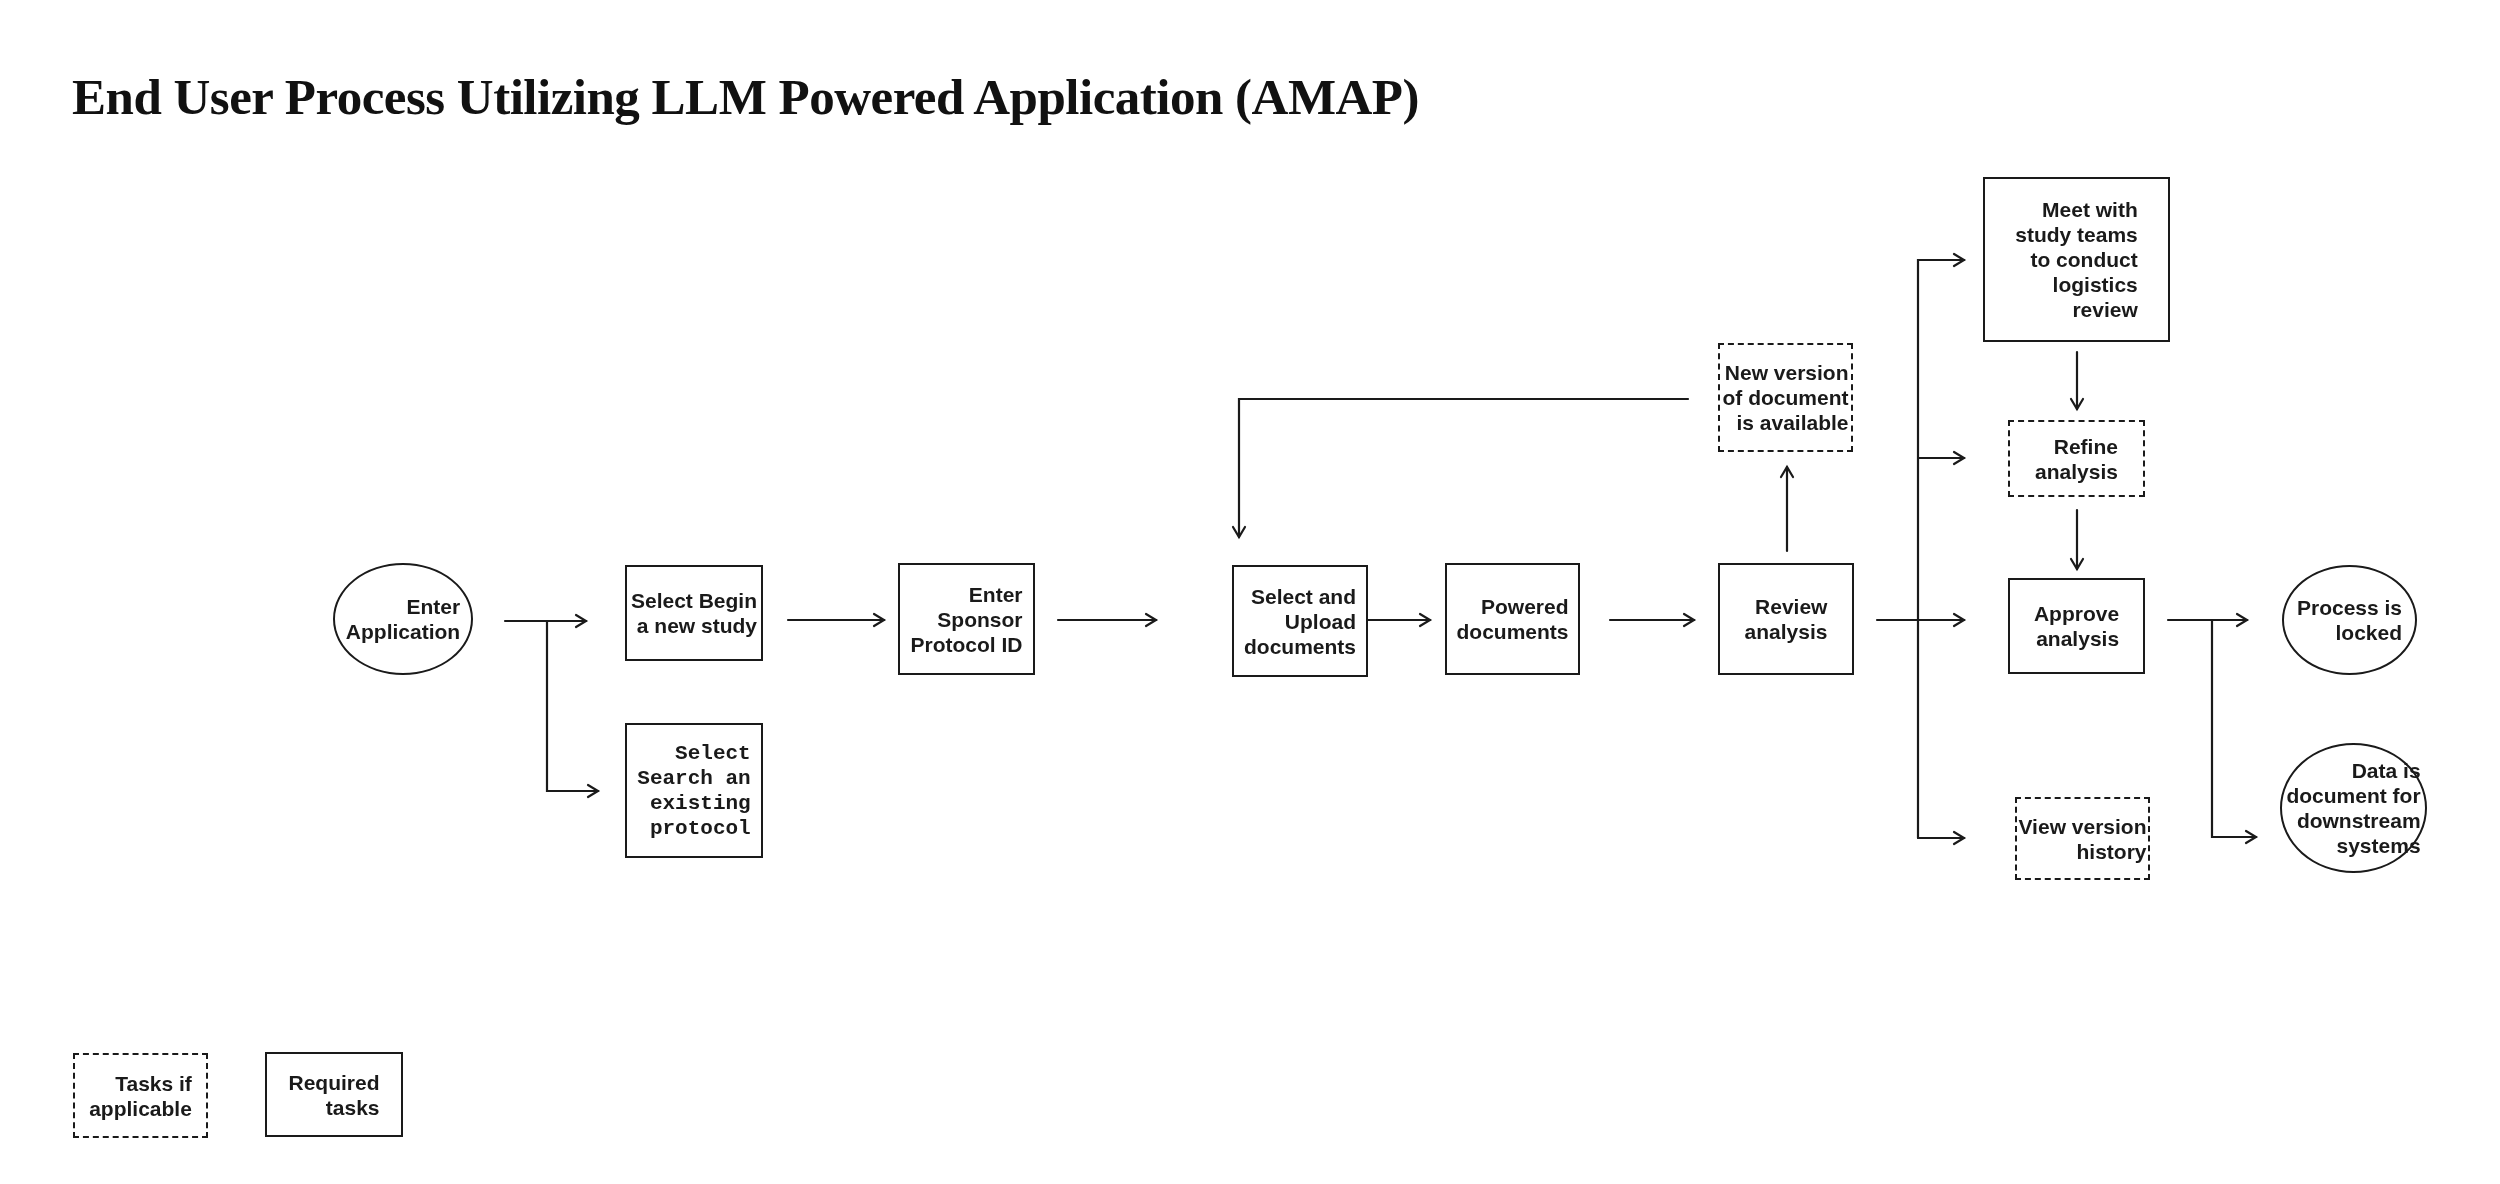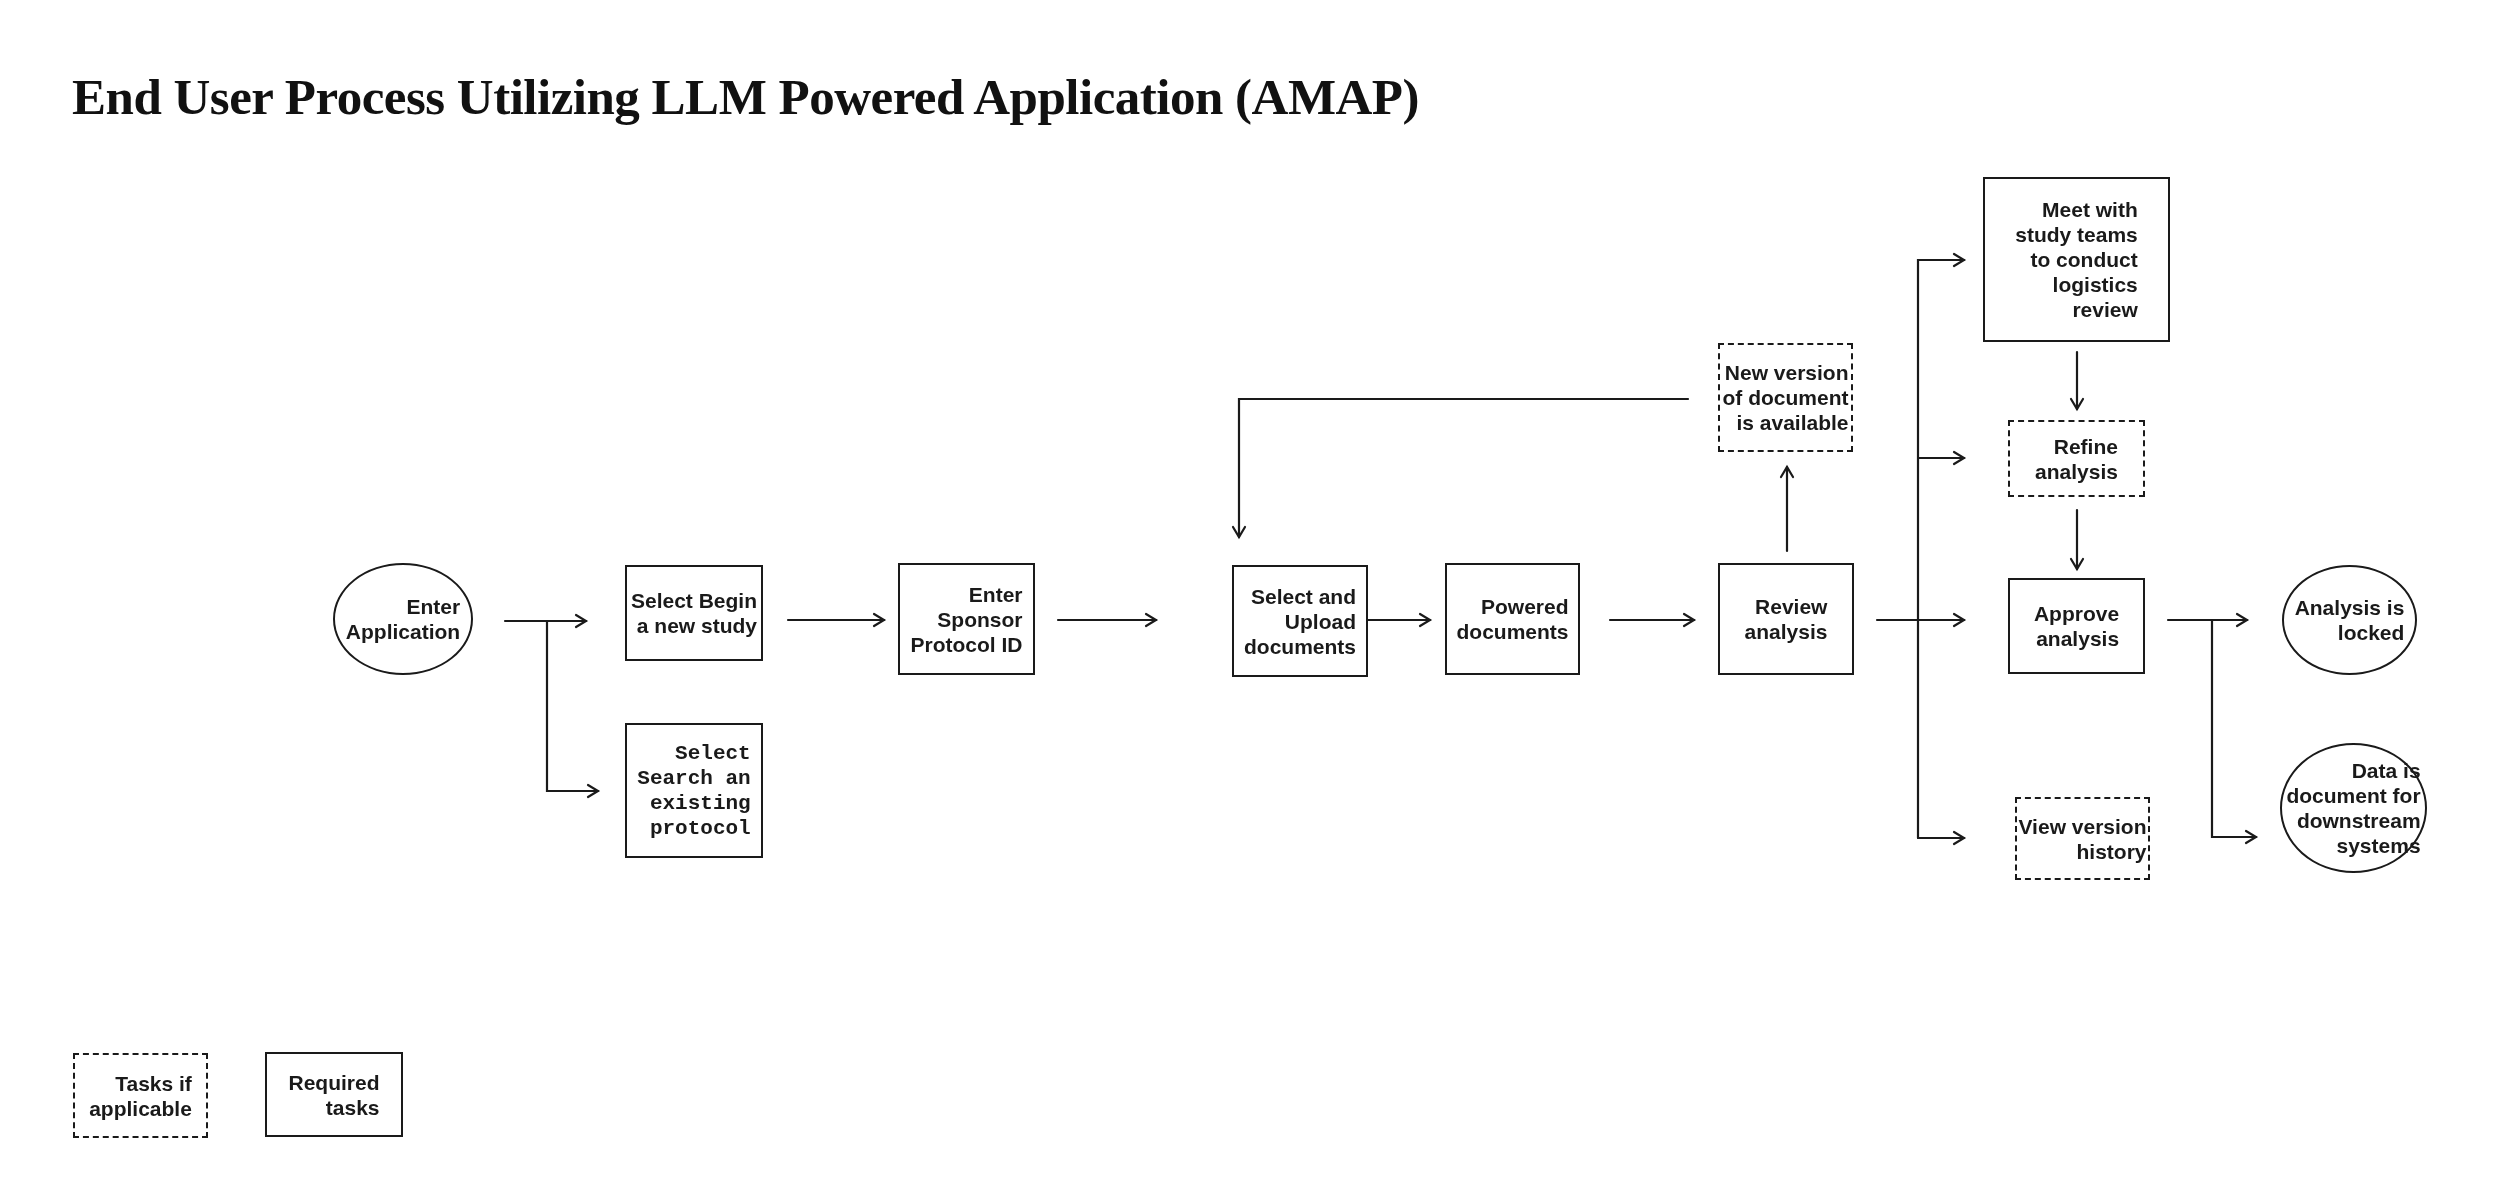--- a/index.html
+++ b/index.html
@@ -86,21 +86,21 @@
 
   <div class="node dotted" style="left:2008px;top:420px;width:137px;height:77px;">Refine
 analysis</div>
 
   <div class="node solid" style="left:2008px;top:578px;width:137px;height:96px;">Approve
 analysis</div>
 
   <div class="node dotted" style="left:1980px;top:797px;width:135px;height:83px;margin-left:35px;">View version
 history</div>
 
-  <div class="node ellipse" style="left:2282px;top:565px;width:135px;height:110px;">Analysis is
+  <div class="node ellipse" style="left:2282px;top:565px;width:135px;height:110px;">Process is
 locked</div>
 
   <div class="node ellipse" style="left:2280px;top:743px;width:147px;height:130px;">Data is
 document for
 downstream
 systems</div>
 
   <div class="node dotted" style="left:73px;top:1053px;width:135px;height:85px;">Tasks if
 applicable</div>
 

